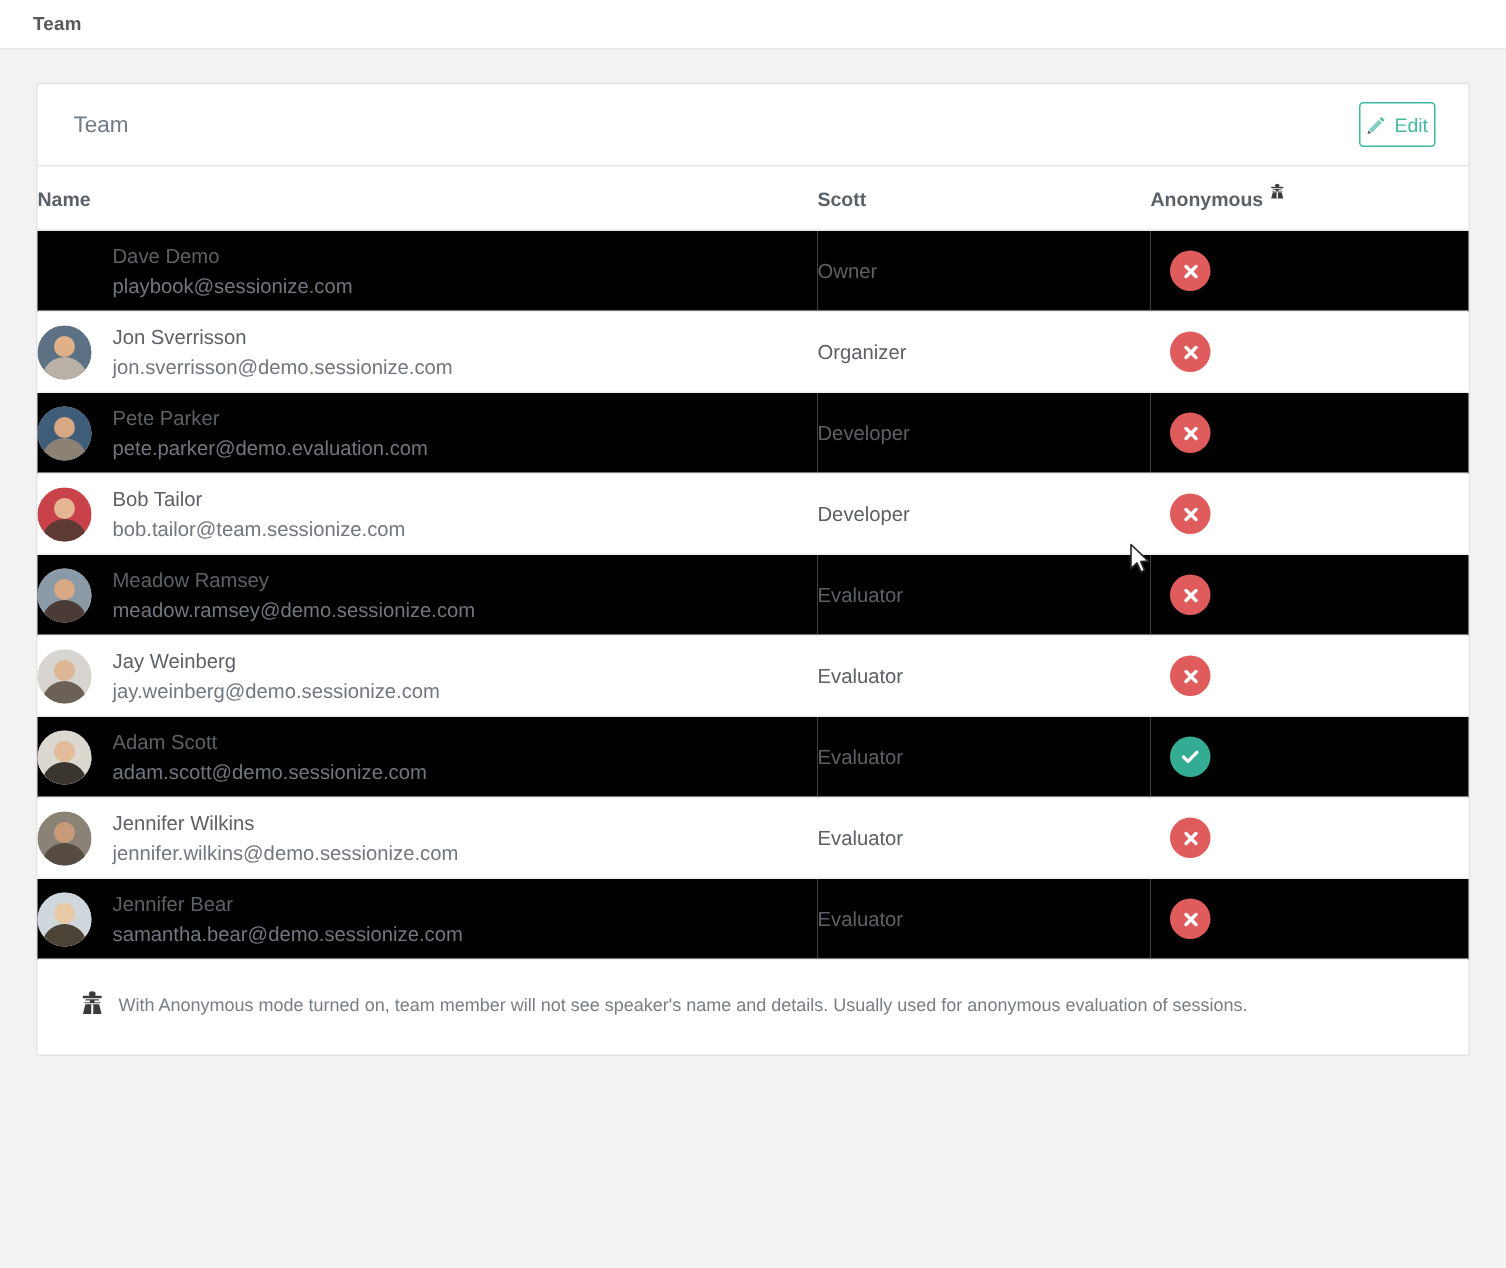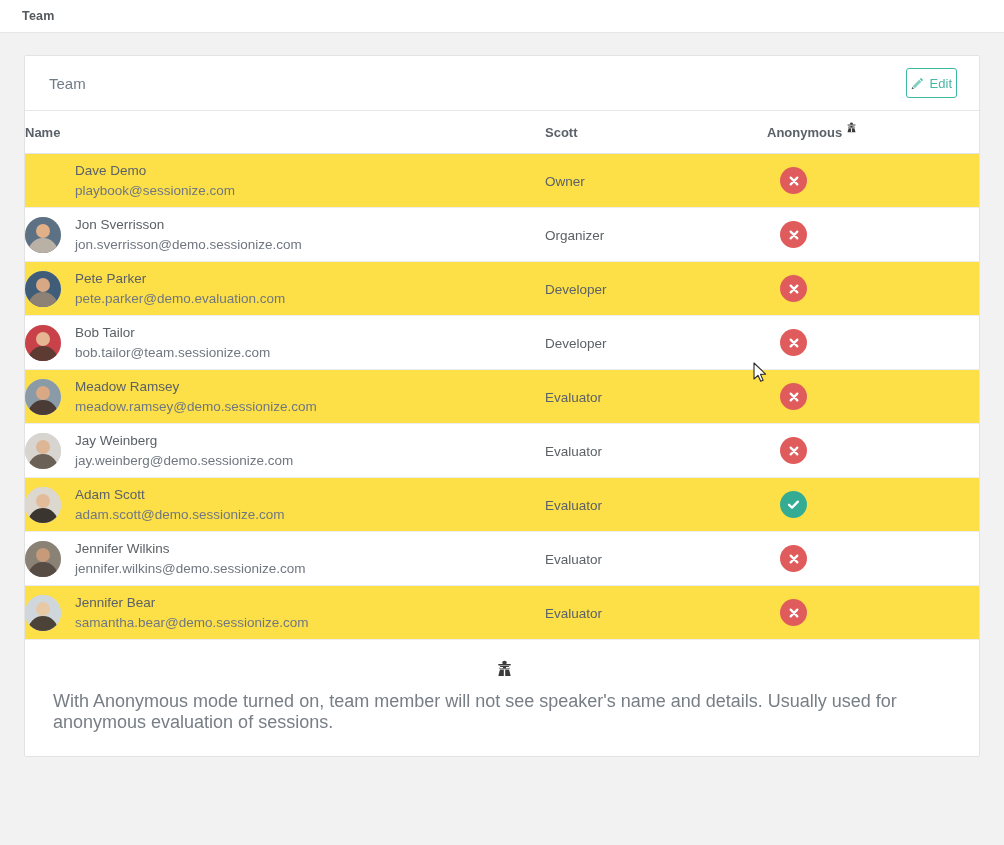--- a/index.html
+++ b/index.html
@@ -74,21 +74,21 @@
     padding: 14px 0 13px 0;
     border-bottom: 1px solid #e4e4e4;
   }
   th.col-name   { padding-left: 28px; width: 520px; }
   th.col-role   { width: 222px; }
   th.col-anon   { width: auto; }
   .anon-head { display: inline-flex; align-items: baseline; gap: 4px; }
   .anon-head .spy-sm { position: relative; top: -4px; }
 
   table.team-table tbody tr { height: 54px; }
-  table.team-table tbody tr.odd  { background: #fde047; }
+  table.team-table tbody tr.odd  { background: #000000; }
   table.team-table tbody tr.even { background: #ffffff; }
   table.team-table tbody td {
     border-bottom: 1px solid #ededed;
     vertical-align: middle;
     padding: 0;
   }
   td.cell-name { padding-left: 28px; }
   .person {
     display: flex;
     align-items: center;
@@ -124,23 +124,22 @@
   }
   .status.no  { background: #e05c5c; }
   .status.yes { background: #34ab93; }
   .status svg { display:block; }
 
   .card-footer {
     display: flex;
     align-items: center;
     gap: 9px;
     padding: 20px 24px 23px 28px;
-    font-size: 18px;
+    font-size: 12px;
     color: #777e86;
-    flex-direction: column;
   }
   .cursor { position: absolute; pointer-events: none; }
 </style>
 </head>
 <body>
 
 <div class="page-header">
   <span class="title">Team</span>
 </div>
 

